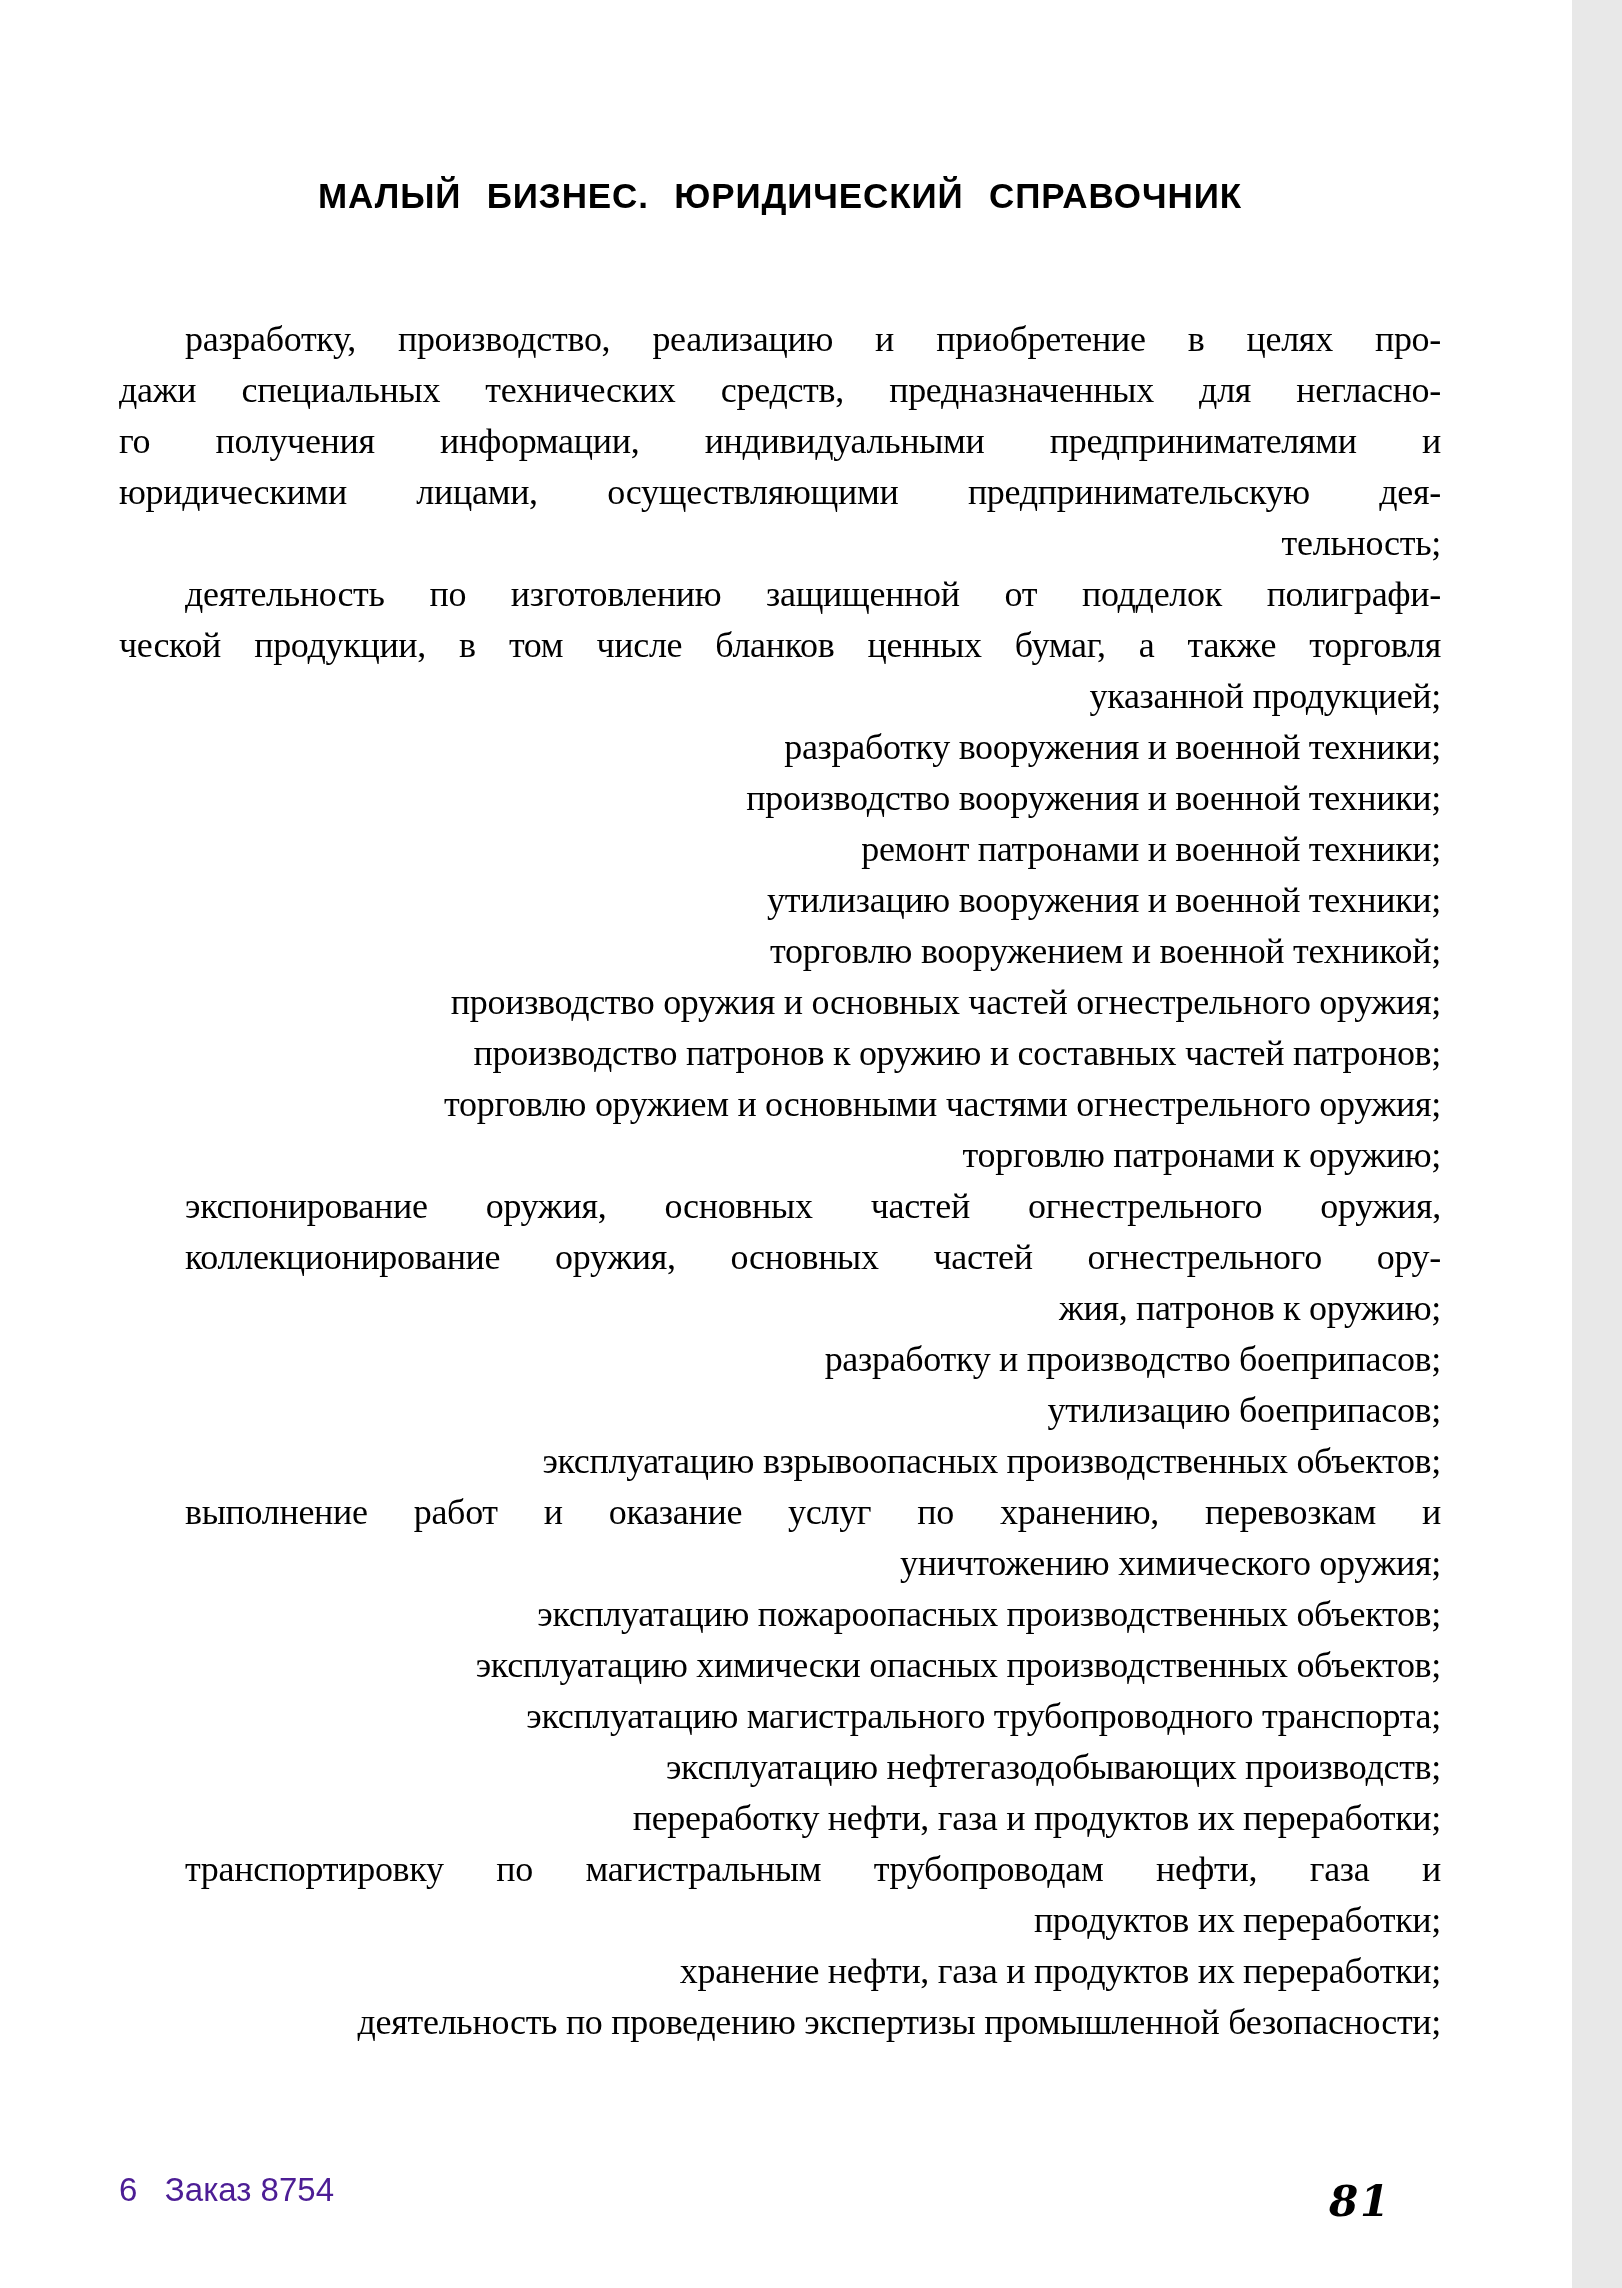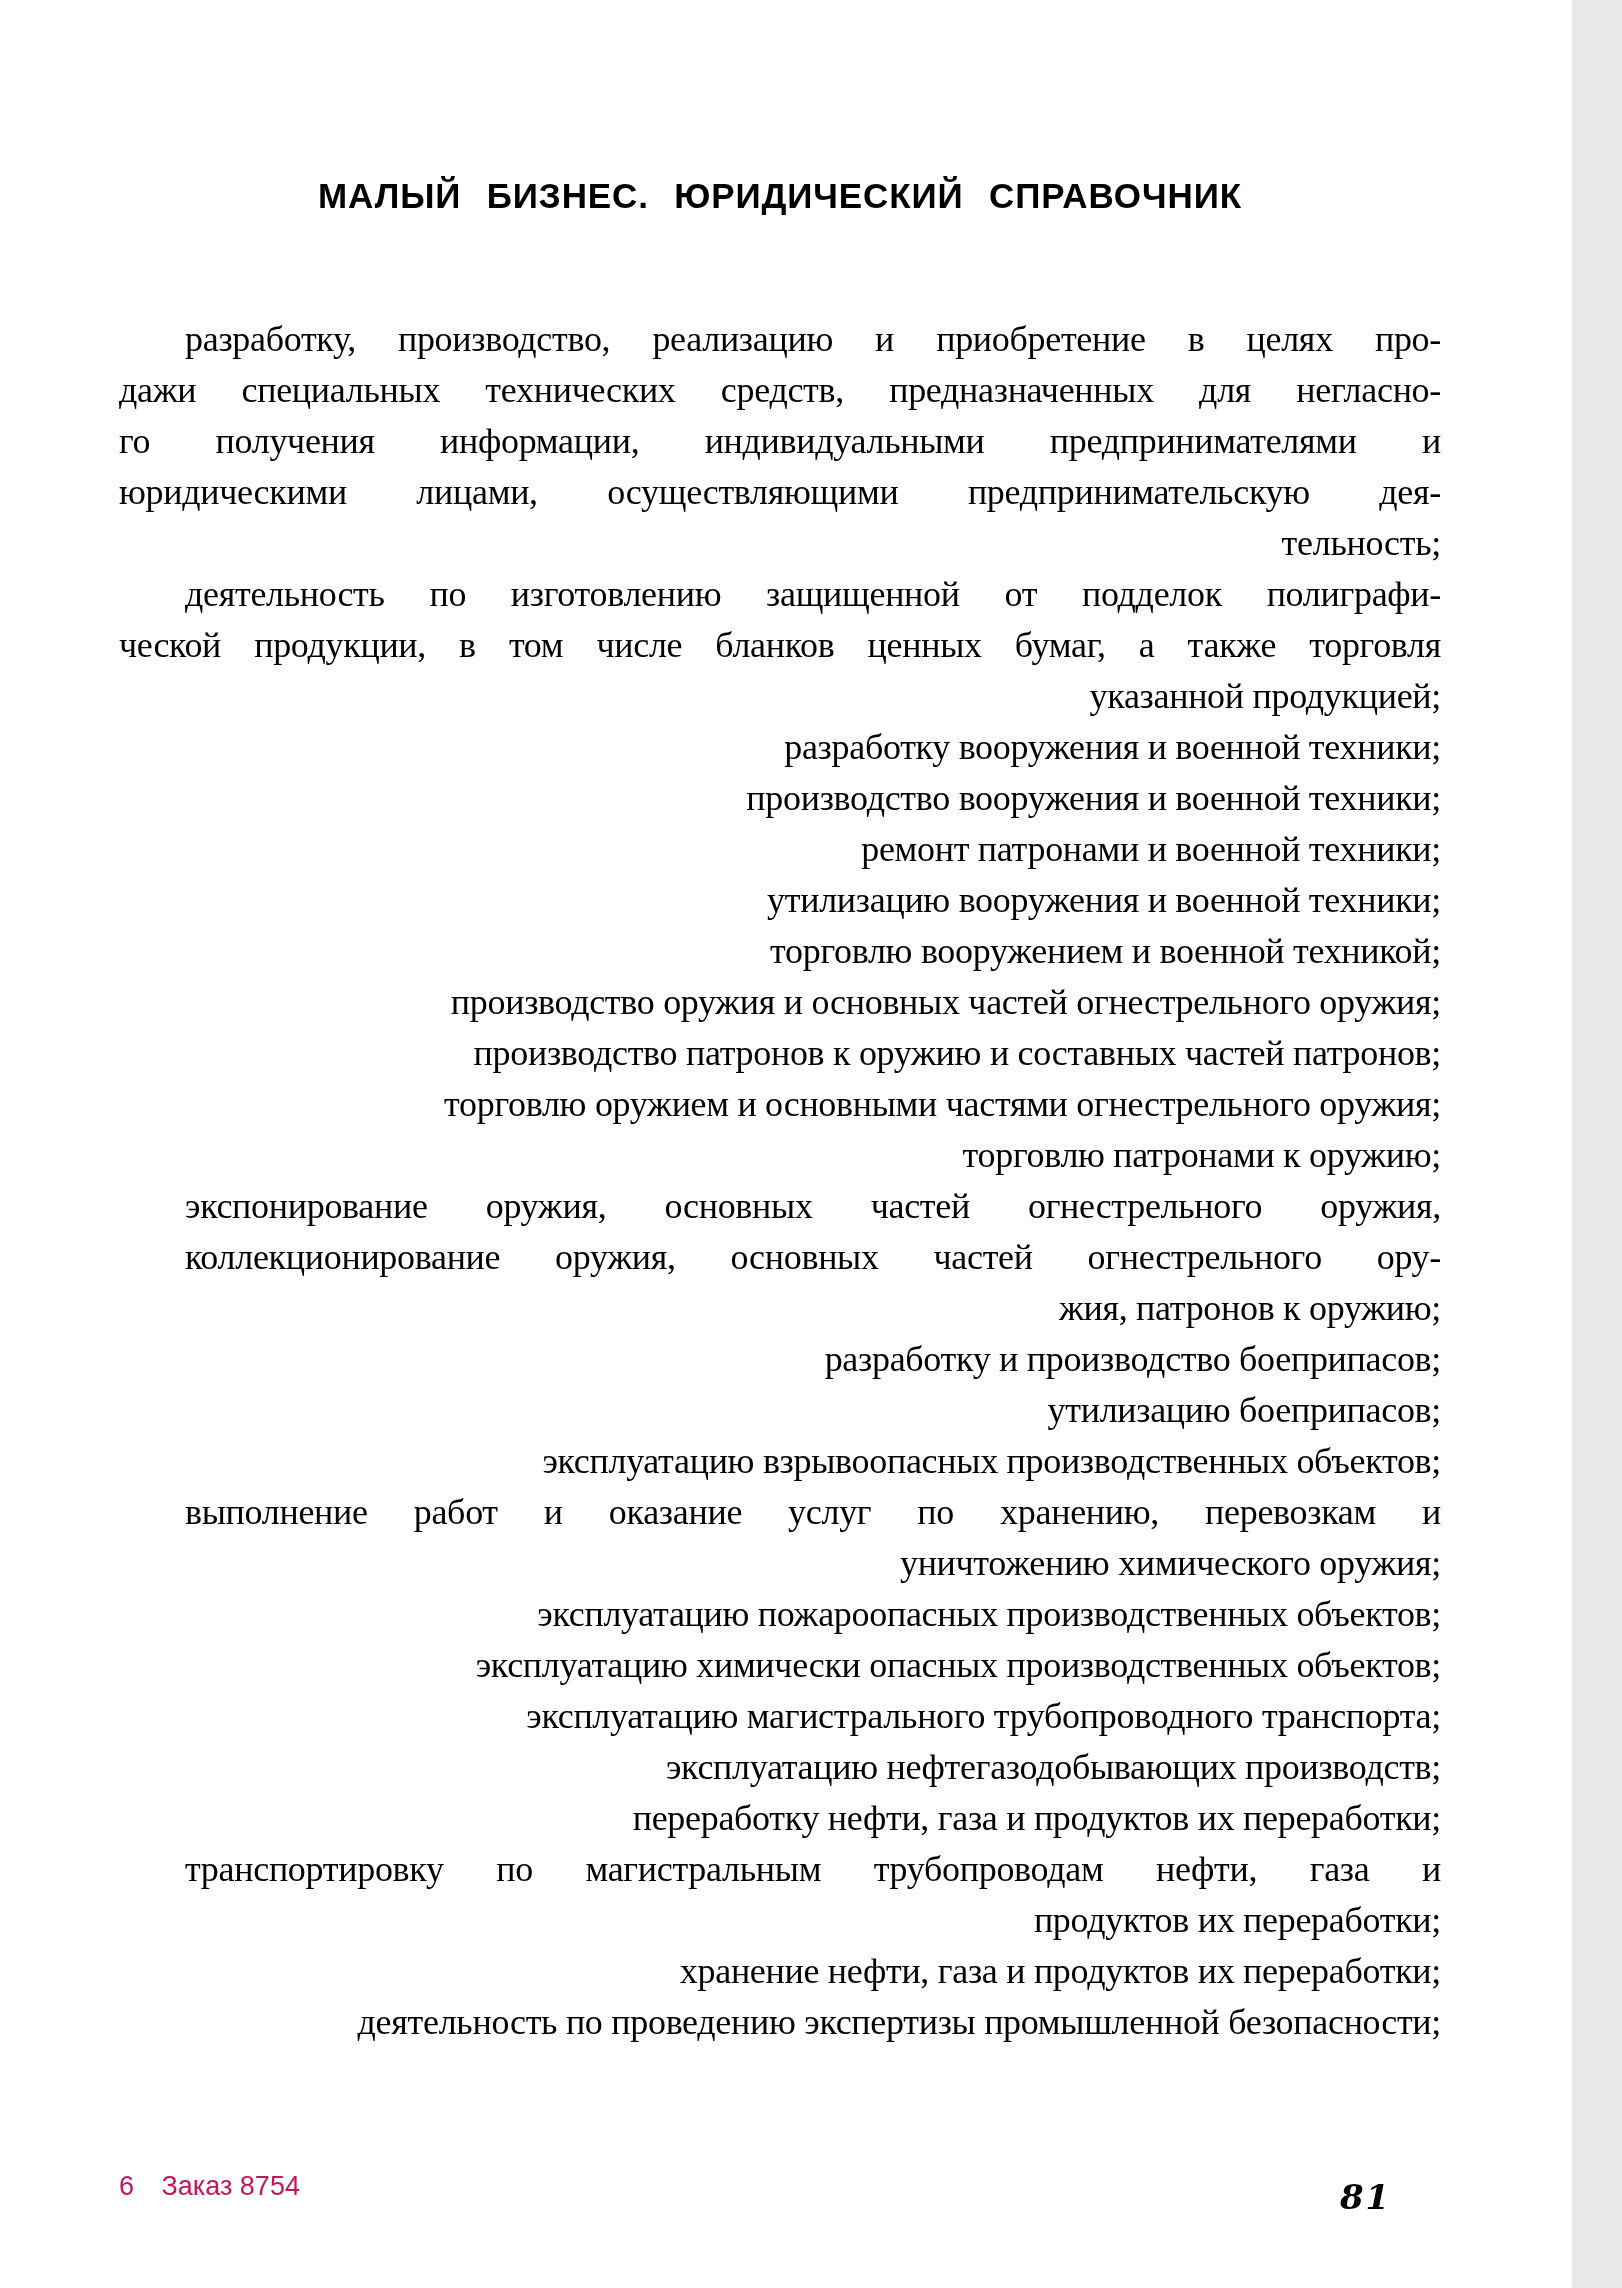--- a/index.html
+++ b/index.html
@@ -63,35 +63,35 @@
     left: 119px;
     right: 181px;
     top: 2160px;
     height: 83px;
   }
   .order-note {
     position: absolute;
     left: 0;
     top: 11px;
     font-family: "Liberation Sans", sans-serif;
-    font-size: 27px;
-    color: #be185d;
+    font-size: 33px;
+    color: #4c1d95;
   }
   .order-note .sig {
     display: inline-block;
     margin-right: 27.5px;
   }
   .page-number {
     position: absolute;
     right: 0;
     top: 16.5px;
     font-family: "DejaVu Serif", "Liberation Serif", serif;
     font-weight: bold;
     font-style: italic;
-    font-size: 34px;
+    font-size: 42px;
     letter-spacing: 1.8px;
   }
 </style>
 </head>
 <body>
 
 <div class="page">
 
   <div class="doc-title">МАЛЫЙ  БИЗНЕС.  ЮРИДИЧЕСКИЙ  СПРАВОЧНИК</div>
 

